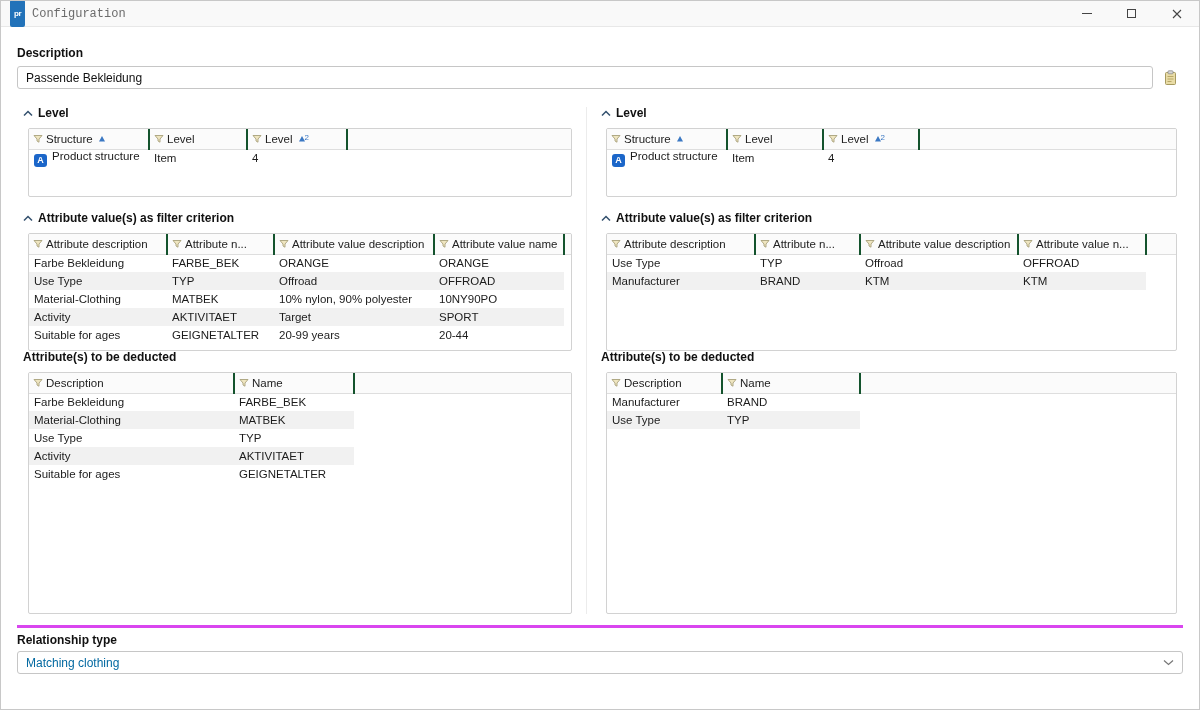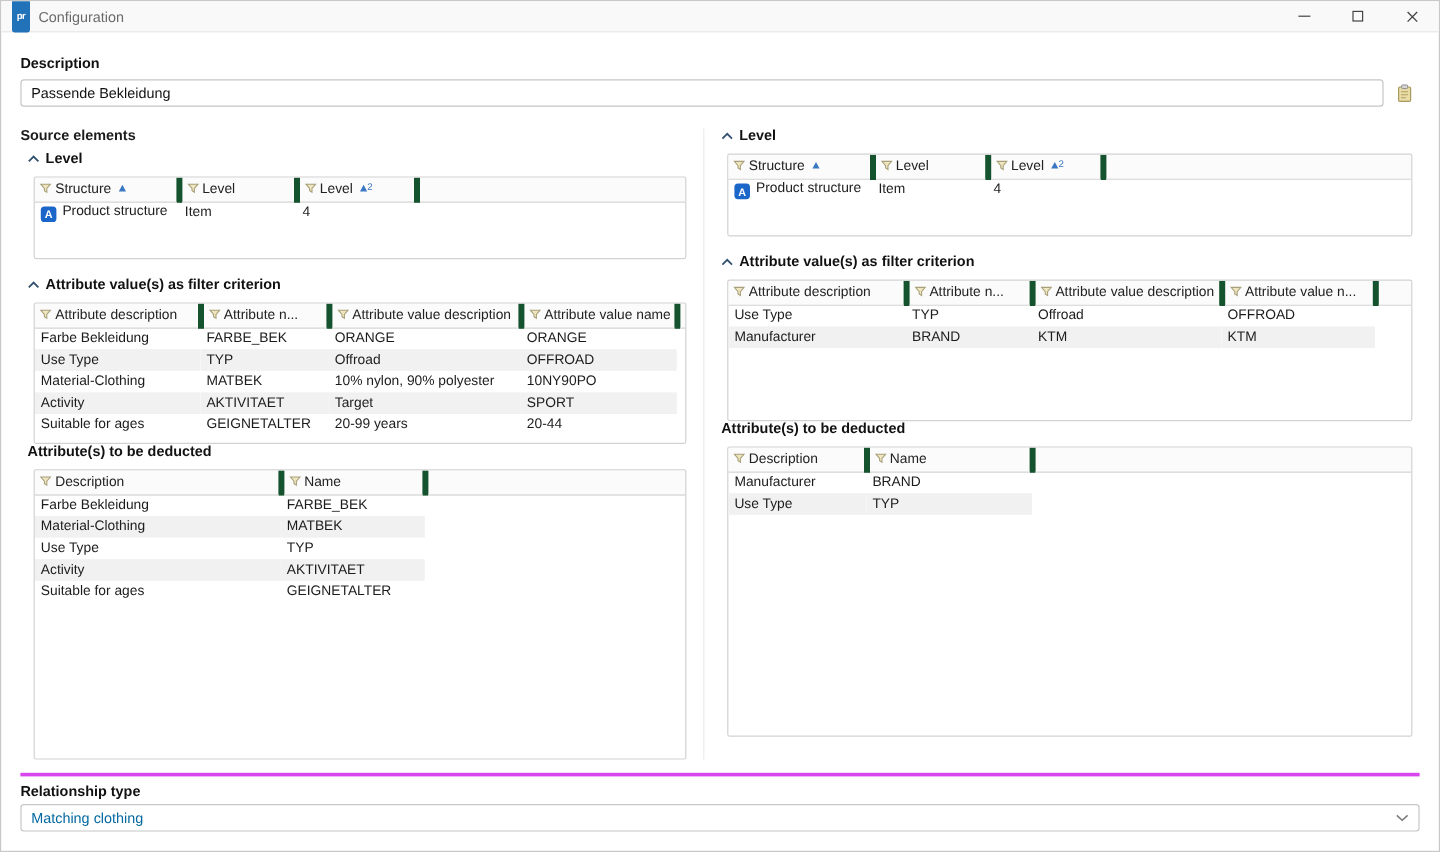--- a/index.html
+++ b/index.html
@@ -3,21 +3,21 @@
 <meta charset="utf-8">
 <style>
   * { box-sizing: border-box; margin: 0; padding: 0; }
   html,body { width:1200px; height:710px; }
   body { font-family: "Liberation Sans", "DejaVu Sans", sans-serif; font-size:12px; color:#1c1c1c; background:#e9e9e9; }
   .window { width:1200px; height:710px; background:#fff; border:1px solid #c8c8c8; overflow:hidden; display:flex; flex-direction:column; }
 
   
   .titlebar { height:26px; flex:0 0 26px; background:#f9f9f9; border-bottom:1px solid #e8e8e8; display:flex; align-items:center; }
   .app-logo { width:15px; height:27px; margin-left:9px; background:#2272b9; border-radius:2px; color:#fff; font-size:8px; font-weight:bold; display:flex; align-items:center; justify-content:center; letter-spacing:-0.5px; }
-  .win-title { margin-left:7px; color:#6b6b6b; font-size:12px; }
+  .win-title { margin-left:7px; color:#6b6b6b; font-size:12px;font-family:Liberation Mono, monospace; }
   .tb-spacer { flex:1; }
   .wc { width:45px; height:26px; display:flex; align-items:center; justify-content:center; cursor:default; }
   .wc-min-glyph { display:block; width:10px; height:1px; background:#444; }
   .wc-max-glyph { display:block; width:9px; height:9px; border:1px solid #444; }
 
   
   .content { flex:1; padding:0 16px; }
   .desc-block { margin-top:20px; }
   .bold-label { font-weight:bold; font-size:12px; color:#111; line-height:13px; }
   .desc-row { display:flex; align-items:center; margin-top:6px; }
@@ -34,21 +34,21 @@
   .section-head .chev { display:flex; align-items:center; cursor:default; }
   .section-title { font-weight:bold; font-size:12px; color:#111; }
 
   .box { border:1px solid #d2d2d2; border-radius:2px; background:#fff; overflow:hidden; margin-left:11px; margin-right:6px; }
   .box-level { height:69px; margin-bottom:15px; }
   .box-filter { height:118px; margin-bottom:0; }
   .box-deduct { height:242px; }
 
   
   table.grid { border-collapse:collapse; width:100%; table-layout:fixed; }
-  table.grid th { text-align:left; font-weight:normal; color:#222; height:20px; padding:0 4px; background:#fbfbfb; border-right:5px solid #14532d; border-bottom:1px solid #dedede; white-space:nowrap; overflow:hidden; font-size:11.5px; }
+  table.grid th { text-align:left; font-weight:normal; color:#222; height:20px; padding:0 4px; background:#fbfbfb; border-right:2px solid #14532d; border-bottom:1px solid #dedede; white-space:nowrap; overflow:hidden; font-size:11.5px; }
   table.grid th.hf { border-right:none; }
   table.grid td { height:18px; padding:0 5px; font-size:11.5px; color:#1c1c1c; white-space:nowrap; overflow:hidden; }
   table.grid tbody tr:nth-child(even) td.c { background:#f1f1f1; }
   .hl { margin:0 3px; }
   .funnel { vertical-align:-1px; }
   .sort { margin-left:2px; white-space:nowrap; }
   .sort-arr { vertical-align:0px; }
   .sort-n { font-size:8px; color:#3b78c3; vertical-align:3px; margin-left:-1px; }
   .badge { display:inline-flex; width:13px; height:13px; background:#1b66c9; border-radius:3px; color:#fff; font-size:9px; font-weight:bold; align-items:center; justify-content:center; margin-right:5px; vertical-align:-3px; }
 
@@ -91,21 +91,20 @@
             <rect x="5" y="0.8" width="5" height="3" rx="0.8" fill="#d6d6d6" stroke="#8b8b8b" stroke-width="0.8"></rect>
             <path d="M4.5 6.5h6M4.5 9h6M4.5 11.5h4" stroke="#b3a261" stroke-width="0.9"></path>
           </svg>
         </button>
       </div>
     </div>
 
     <div class="cols">
 
       <div class="col-left">
-        <div class="col-title">Source elements</div>
 
         <div class="section-head">
           <span class="chev">
               <svg width="10" height="7" viewBox="0 0 10 7">
                 <polyline points="1,5.5 5,1.5 9,5.5" fill="none" stroke="#33506e" stroke-width="1.5"></polyline>
               </svg>
             </span>
           <span class="section-title">Level</span>
         </div>
         <div class="box box-level">

